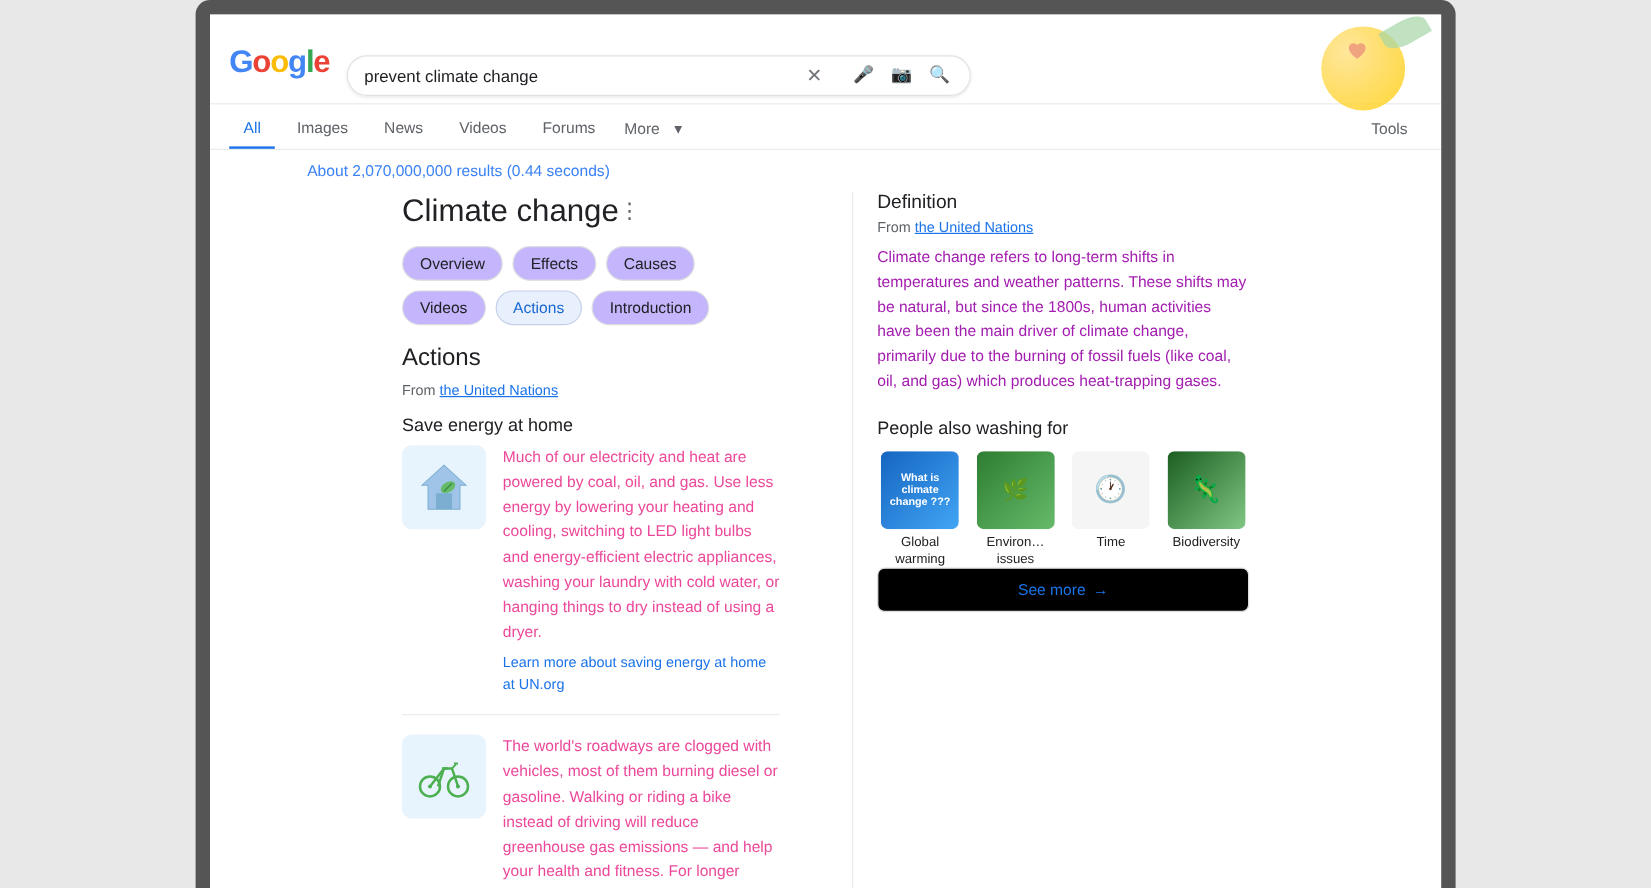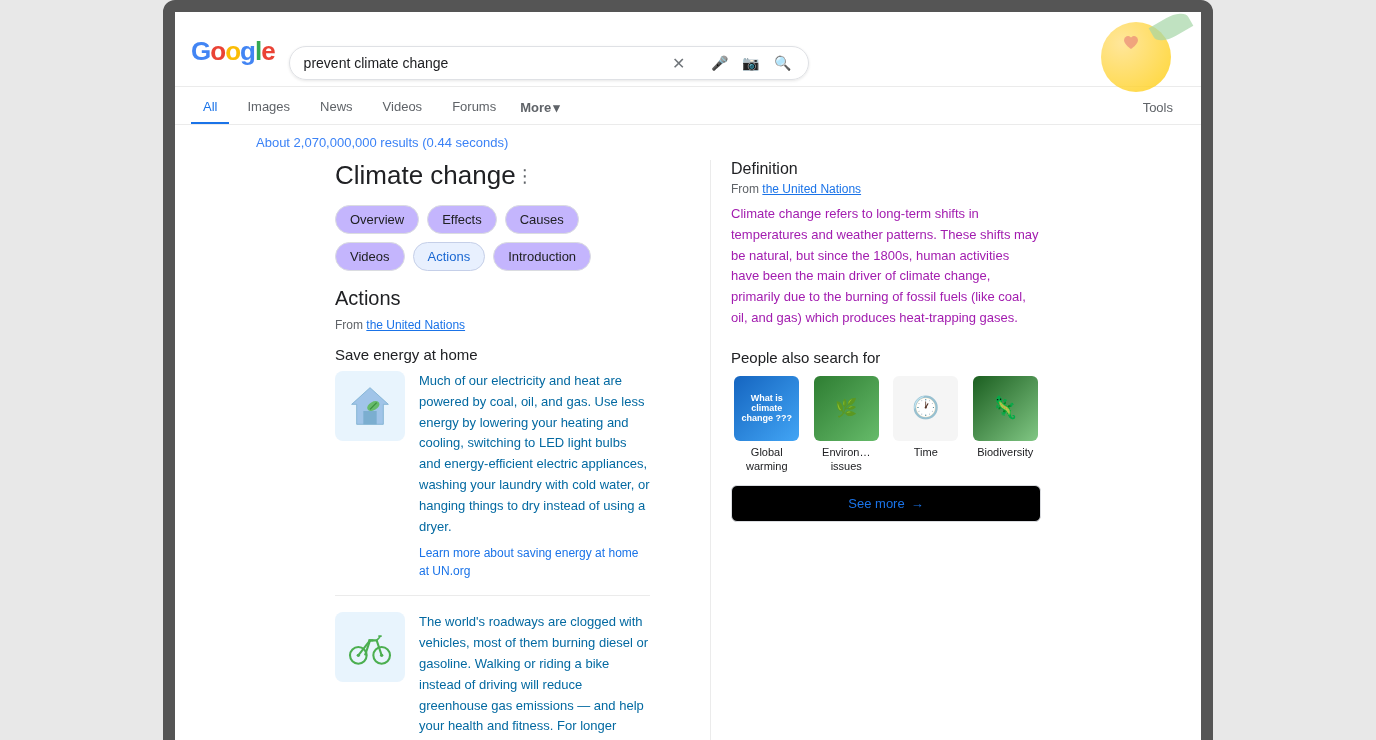--- a/index.html
+++ b/index.html
@@ -147,22 +147,22 @@
       color: #5f6368;
       cursor: pointer;
       border-bottom: 2px solid transparent;
       white-space: nowrap;
     }
     .nav-tab.active {
       color: #1a73e8;
       border-bottom-color: #1a73e8;
     }
     .more-btn {
-      display: flex; gap: 2px;
-      font-size: 13px; color: #5f6368; cursor: pointer; padding: 8px 6px; font-weight: bold;
+      display: flex; gap: 12px;
+      font-size: 13px; color: #5f6368; cursor: pointer; padding: 8px 6px;
     }
     .tools-btn {
       margin-left: auto;
       font-size: 13px; color: #5f6368; cursor: pointer; padding: 8px 12px;
     }
 
     
     .results-info {
       padding: 10px 81px;
       font-size: 13px;
@@ -275,21 +275,21 @@
     }
     .action-icon-svg {
       width: 50px;
       height: 50px;
     }
     .action-text-col {
       flex: 1;
     }
     .action-text {
       font-size: 13px;
-      color: #0369a1;
+      color: #ec4899;
       line-height: 1.6;
       margin-bottom: 6px;
     }
     .action-link {
       font-size: 12px;
       color: #1a73e8;
       text-decoration: none;
       cursor: pointer;
     }
 
@@ -327,21 +327,20 @@
     .people-search-label {
       font-size: 15px;
       font-weight: 500;
       color: #202124;
       margin-bottom: 10px;
     }
     .people-grid {
       display: grid;
       grid-template-columns: repeat(4, 1fr);
       gap: 8px;
-      margin-bottom: 12px;
     }
     .people-item {
       display: flex;
       flex-direction: column;
       align-items: center;
       cursor: pointer;
     }
     .people-thumb {
       width: 65px;
       height: 65px;
@@ -530,21 +529,21 @@
 
           <div class="definition-box">
             <div class="def-label">Definition</div>
             <div class="def-from">
               <span>From</span>
               <a>the United Nations</a>
             </div>
             <div class="def-text">Climate change refers to long-term shifts in temperatures and weather patterns. These shifts may be natural, but since the 1800s, human activities have been the main driver of climate change, primarily due to the burning of fossil fuels (like coal, oil, and gas) which produces heat-trapping gases.</div>
           </div>
 
-          <div class="people-search-label">People also search for</div>
+          <div class="people-search-label">People also washing for</div>
           <div class="people-grid">
 
             <div class="people-item">
               <div class="people-thumb">
                 <div class="thumb-global-warming">What is climate change ???</div>
               </div>
               <span class="people-name">Global warming</span>
             </div>
 
             <div class="people-item">

